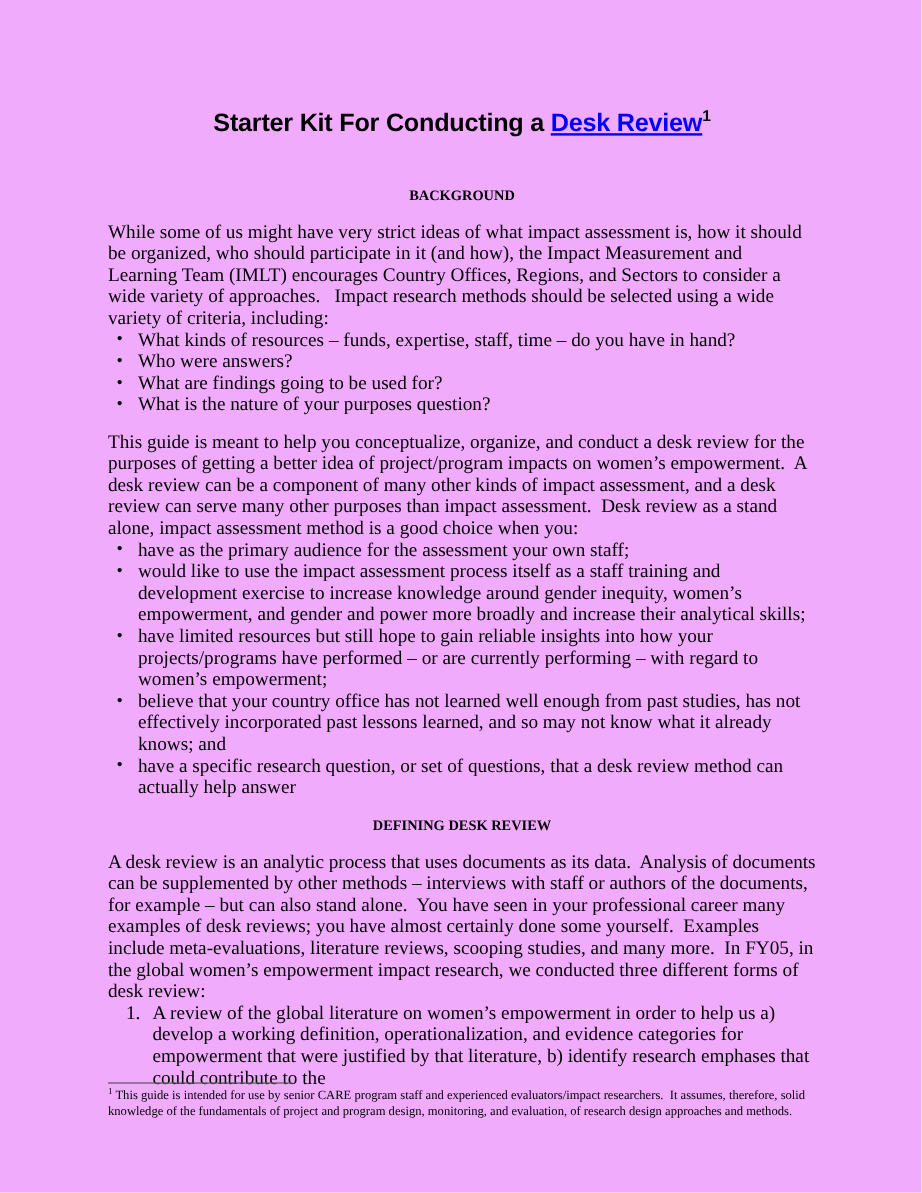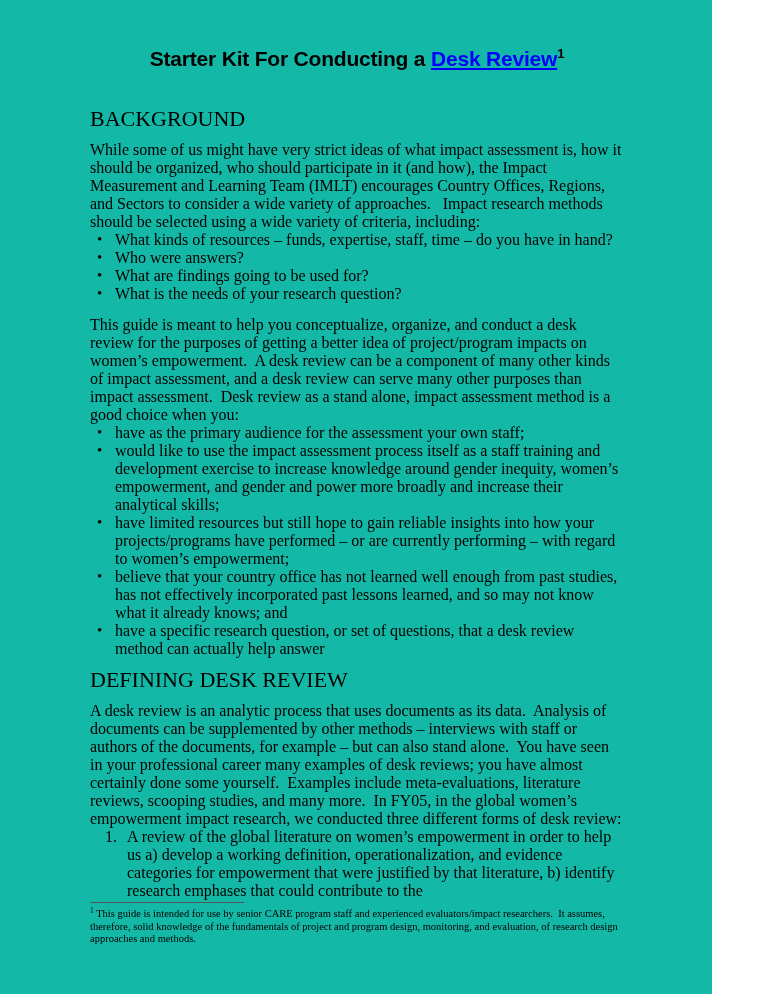--- a/index.html
+++ b/index.html
@@ -1,23 +1,23 @@
 <!DOCTYPE html>
 <html><head>
 <meta charset="utf-8">
 <style>
   html, body { margin:0; padding:0; background:#ffffff; }
   .page {
     position:relative;
-    width:712px; height:994px;
-    background:#14b8a6;
+    width:768px; height:994px;
+    background:#f0abfc;
     color:#000000;
     font-family:"Liberation Serif", serif;
     box-sizing:border-box;
-    padding:46px 88px 0 90px;
+    padding:90px 88px 0 90px;
     overflow:hidden;
   }
   .doc-title {
     margin:0 0 38px 0;
     text-align:center;
     font-family:"Liberation Sans", sans-serif;
     font-weight:700;
     font-size:21px;
     line-height:26px;
     letter-spacing:-0.2px;
@@ -27,23 +27,24 @@
     text-decoration:underline;
     cursor:pointer;
   }
   .doc-title sup {
     color:#000000;
     font-size:13px;
     line-height:0;
   }
   .section-heading {
     margin:0 0 13px 0;
-    font-size:22px;
-    font-weight:400;
+    font-size:12px;
+    font-weight:700;
     line-height:18px;
+    text-align:center;
   }
   .body-para {
     margin:0 0 13px 0;
     font-size:16px;
     line-height:18px;
     white-space:pre-wrap;
   }
   .body-para.no-gap { margin-bottom:0; }
   ul.bullet-list {
     list-style:none;
@@ -112,21 +113,21 @@
   <h1 class="doc-title"><span>Starter Kit For Conducting a </span><a href="#">Desk Review</a><sup>1</sup></h1>
 
   <h2 class="section-heading">BACKGROUND</h2>
 
   <p class="body-para no-gap">While some of us might have very strict ideas of what impact assessment is, how it should be organized, who should participate in it (and how), the Impact Measurement and Learning Team (IMLT) encourages Country Offices, Regions, and Sectors to consider a wide variety of approaches.   Impact research methods should be selected using a wide variety of criteria, including:</p>
 
   <ul class="bullet-list">
     <li>What kinds of resources – funds, expertise, staff, time – do you have in hand?</li>
     <li>Who were answers?</li>
     <li>What are findings going to be used for?</li>
-    <li>What is the needs of your research question?</li>
+    <li>What is the nature of your purposes question?</li>
   </ul>
 
   <p class="body-para no-gap">This guide is meant to help you conceptualize, organize, and conduct a desk review for the purposes of getting a better idea of project/program impacts on women’s empowerment.  A desk review can be a component of many other kinds of impact assessment, and a desk review can serve many other purposes than impact assessment.  Desk review as a stand alone, impact assessment method is a good choice when you:</p>
 
   <ul class="bullet-list">
     <li>have as the primary audience for the assessment your own staff;</li>
     <li>would like to use the impact assessment process itself as a staff training and development exercise to increase knowledge around gender inequity, women’s empowerment, and gender and power more broadly and increase their analytical skills;</li>
     <li>have limited resources but still hope to gain reliable insights into how your projects/programs have performed – or are currently performing – with regard to women’s empowerment;</li>
     <li>believe that your country office has not learned well enough from past studies, has not effectively incorporated past lessons learned, and so may not know what it already knows; and</li>
     <li>have a specific research question, or set of questions, that a desk review method can actually help answer</li>

